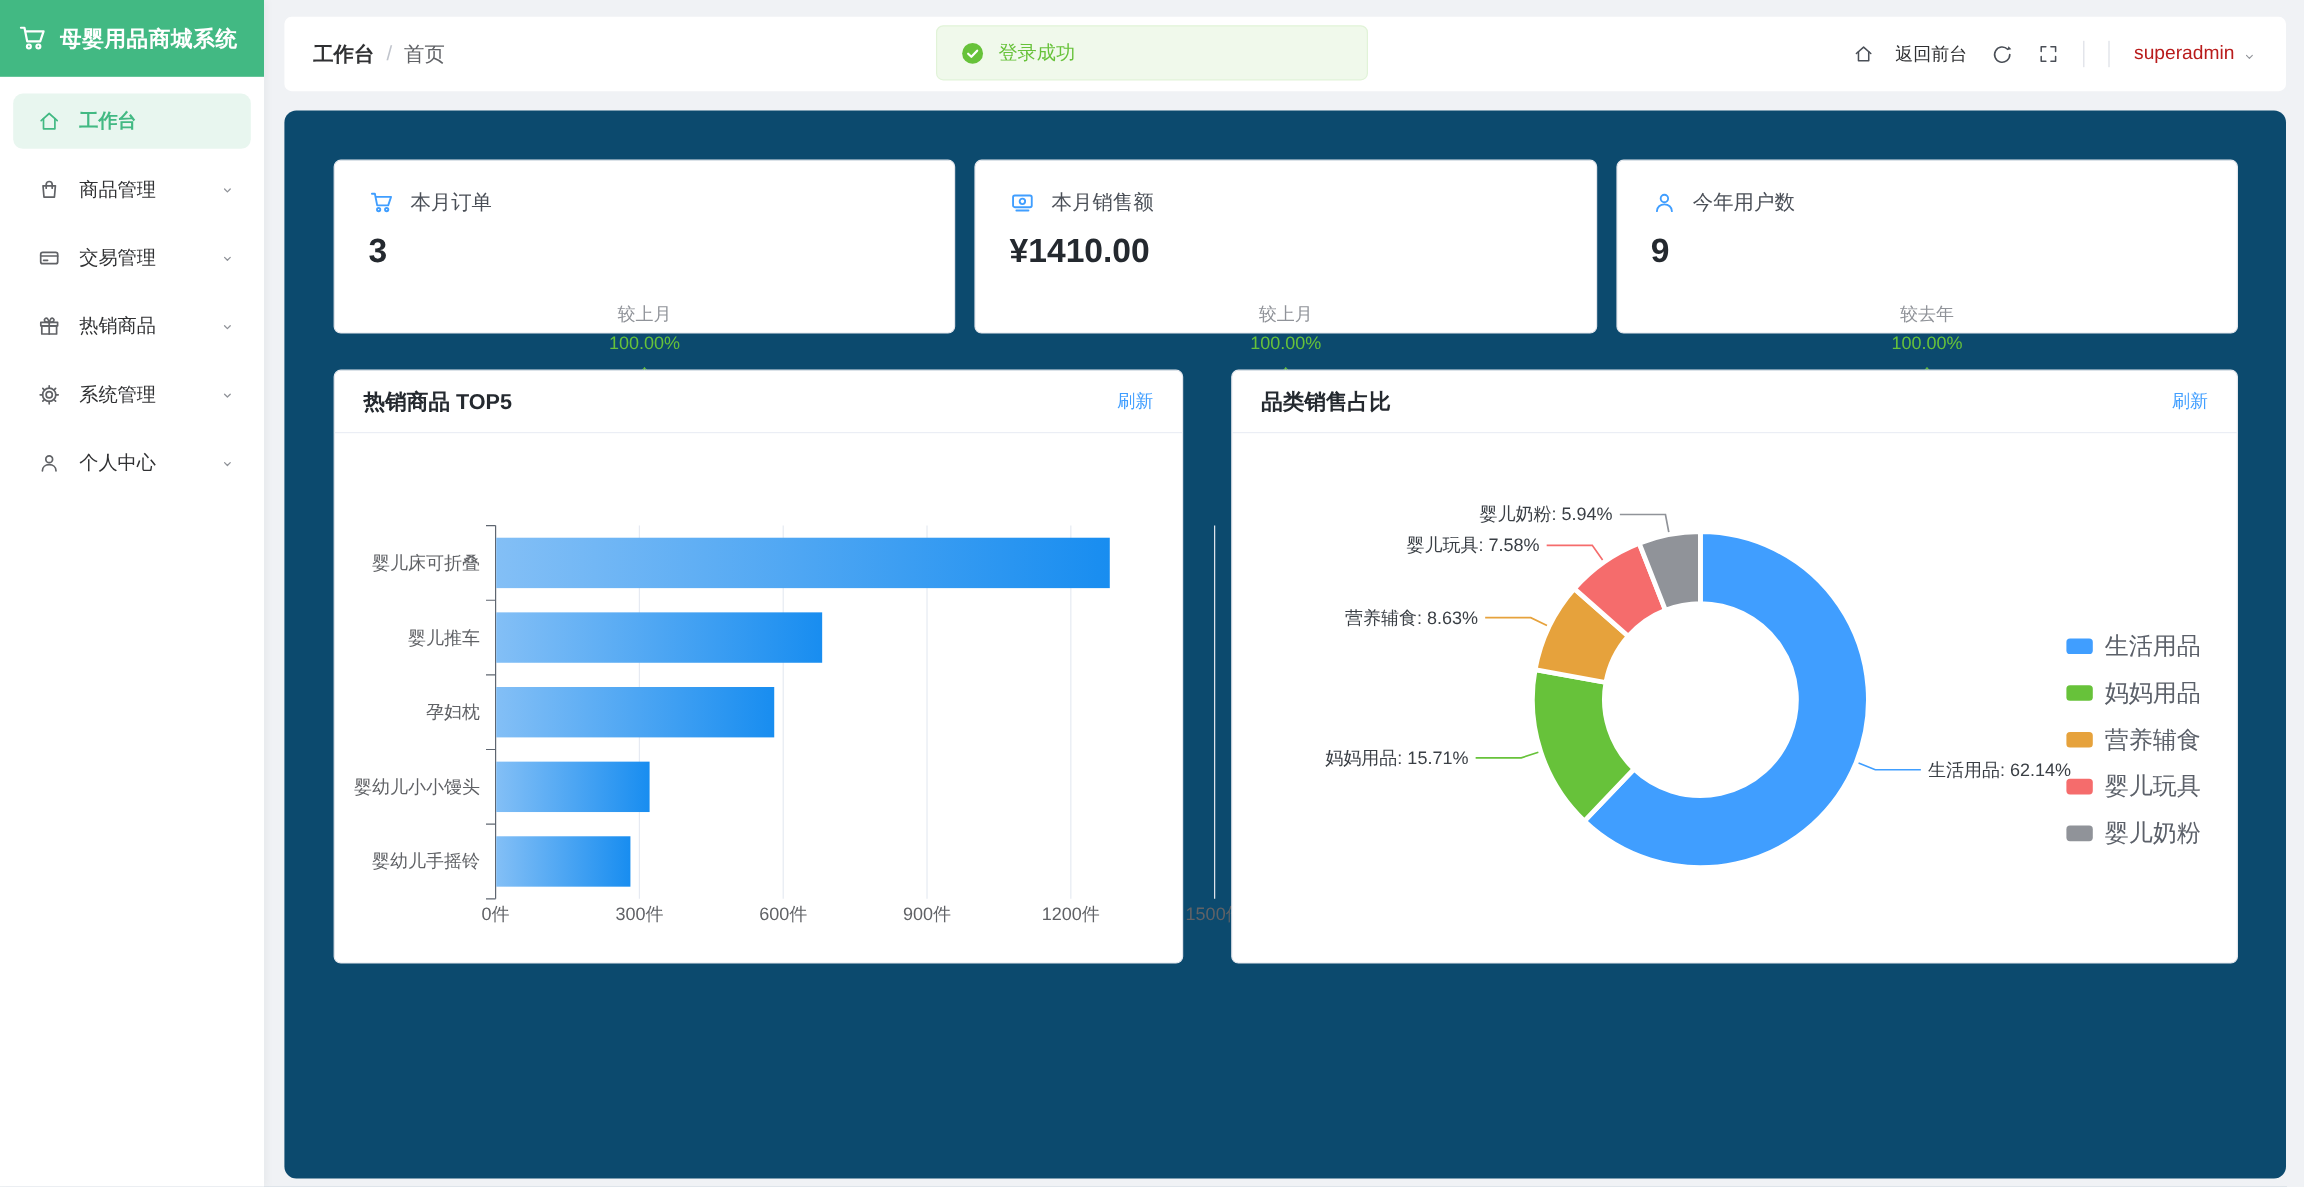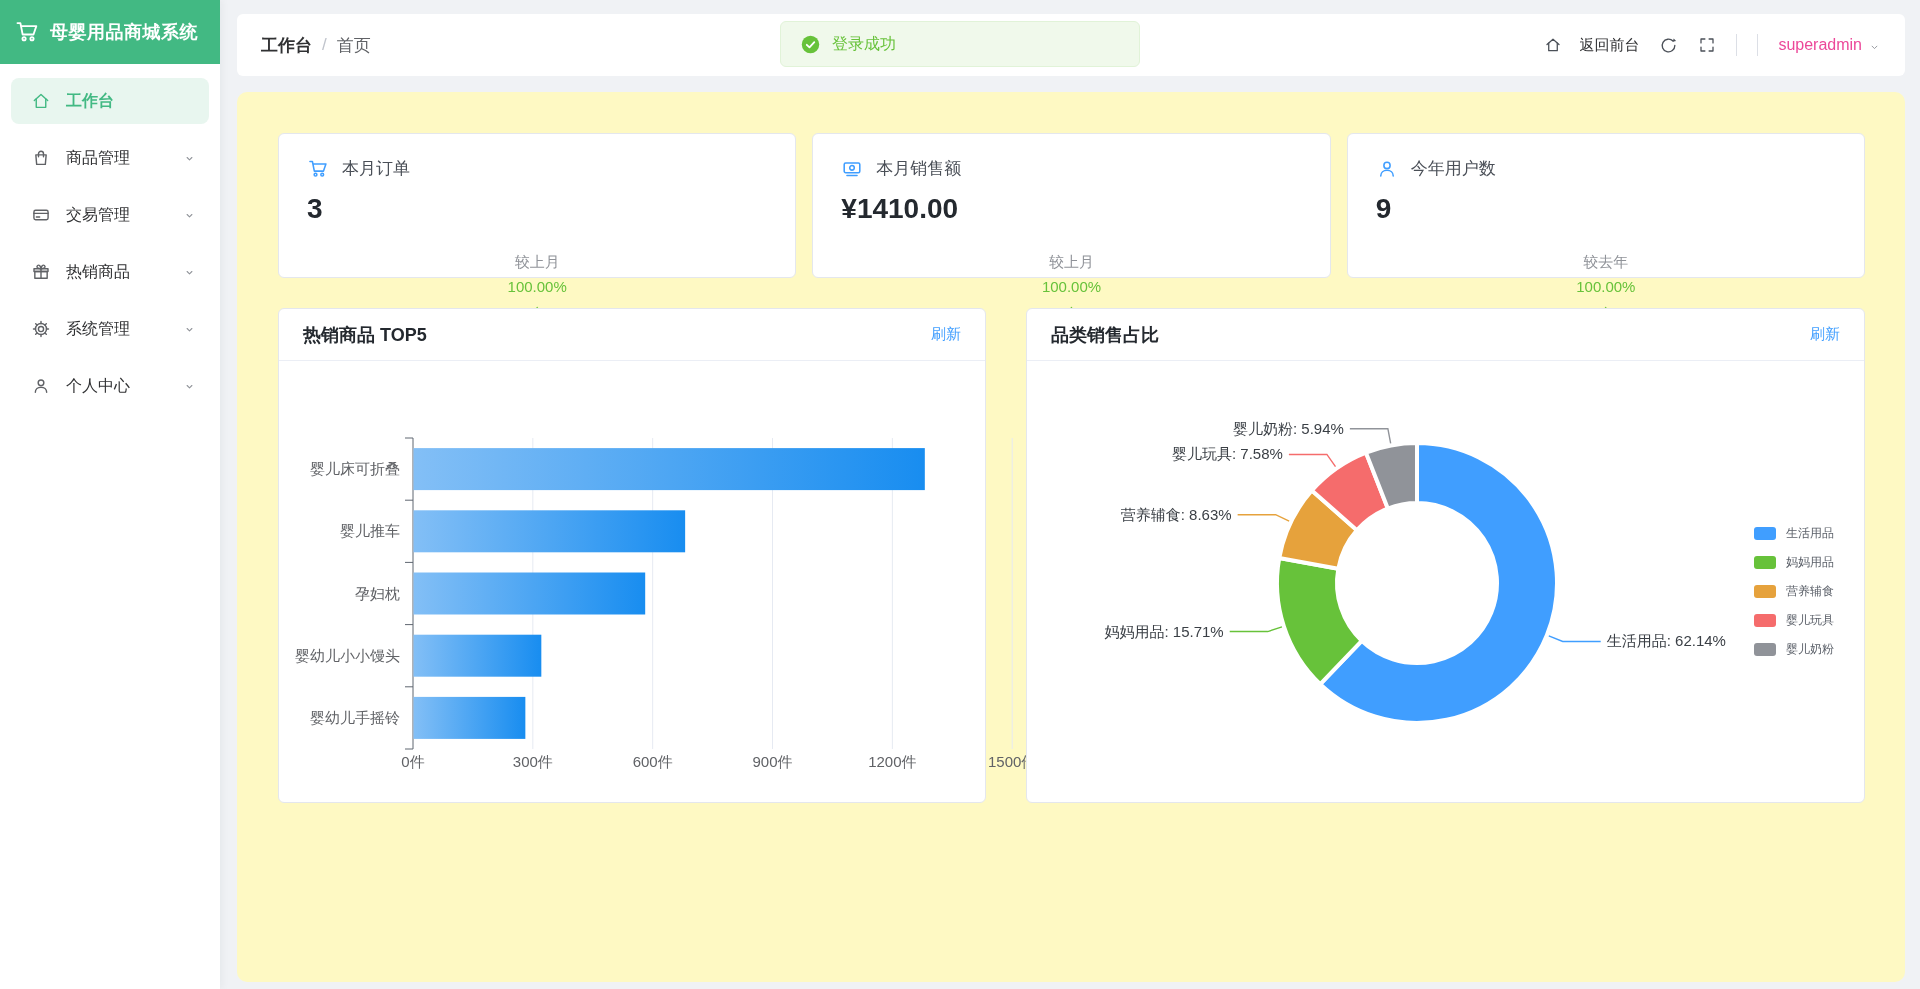--- a/index.html
+++ b/index.html
@@ -25,51 +25,51 @@
   .topbar { position:absolute; left:237px; top:14px; width:1668px; height:62px; background:#fff;
             border-radius:6px; display:flex; align-items:center; padding:0 24px; z-index:1; }
   .breadcrumb { display:flex; align-items:center; gap:10px; font-size:17px; }
   .bc-root { color:#303133; font-weight:bold; }
   .bc-sep { color:#c0c4cc; }
   .bc-current { color:#606266; }
   .topbar-right { margin-left:auto; display:flex; align-items:center; gap:20px; }
   .back-front { display:flex; align-items:center; gap:17px; font-size:15px; color:#303133; cursor:pointer; }
   .tb-icon-btn { display:flex; align-items:center; cursor:pointer; }
   .tb-divider { width:1px; height:22px; background:#dcdfe6; }
-  .user-menu { display:flex; align-items:flex-end; gap:6px; font-size:16px; color:#ec4899; cursor:pointer; }
+  .user-menu { display:flex; align-items:flex-end; gap:6px; font-size:16px; color:#b91c1c; cursor:pointer; }
 
   
   .toast { position:absolute; left:50%; transform:translateX(-50%); top:21px; width:360px; height:46px;
            background:#f0f9eb; border:1px solid #e1f3d8; border-radius:6px; display:flex; align-items:center;
            gap:12px; padding:0 20px; z-index:6; }
   .toast-msg { color:#67c23a; font-size:16px; }
 
   
-  .panel { position:absolute; left:237px; top:92px; width:1668px; height:890px; background:#fef9c3;
+  .panel { position:absolute; left:237px; top:92px; width:1668px; height:890px; background:#0c4a6e;
            border-radius:10px; z-index:1; }
   .stats-row { position:absolute; left:41px; right:40px; top:41px; display:flex; gap:16px; }
   .stat-card { flex:1; height:145px; border:1px solid #e4e7ed; border-radius:6px; padding:23px 28px; background:#fff; }
   .stat-head { display:flex; align-items:center; gap:13px; font-size:17px; color:#4a4f57; }
   .stat-value { margin-top:13px; font-size:28px; font-weight:bold; color:#24292f; }
   .stat-sub { margin-top:28px; font-size:15px; color:#909399; display:flex; align-items:center; gap:6px;flex-direction:column; }
   .stat-sub .pct { color:#67c23a; }
   .stat-sub .arrow { color:#67c23a; font-size:15px; }
 
   .charts-row { position:absolute; left:41px; right:40px; top:216px; display:flex; gap:21px; }
   .chart-card { height:495px; border:1px solid #e4e7ed; border-radius:6px; position:relative; background:#fff; }
   .chart-card.left { width:708px; }
   .chart-card.right { flex:1;margin-left:19px; }
   .chart-head { height:52px; display:flex; align-items:center; padding:0 24px; border-bottom:1px solid #ebeef5; }
   .chart-title { font-size:18px; font-weight:bold; color:#24292f; }
   .refresh-link { margin-left:auto; font-size:15px; color:#409eff; cursor:pointer; }
   .chart-body { position:absolute; left:0; right:0; top:53px; bottom:0; }
   .chart-body svg { display:block; }
 
   .legend { position:absolute; right:30px; top:163px; display:flex; flex-direction:column; gap:12px; }
-  .legend-item { display:flex; align-items:center; gap:10px; font-size:12px; color:#5b6069; cursor:pointer; }
+  .legend-item { display:flex; align-items:center; gap:10px; font-size:20px; color:#5b6069; cursor:pointer; }
   .legend-marker { width:22px; height:13px; border-radius:3px; flex:0 0 auto; }
 </style>
 </head>
 <body>
 
 <div id="app">
 
   <aside class="sidebar">
     <div class="logo">
       <span style="display: flex; align-items: center;">

